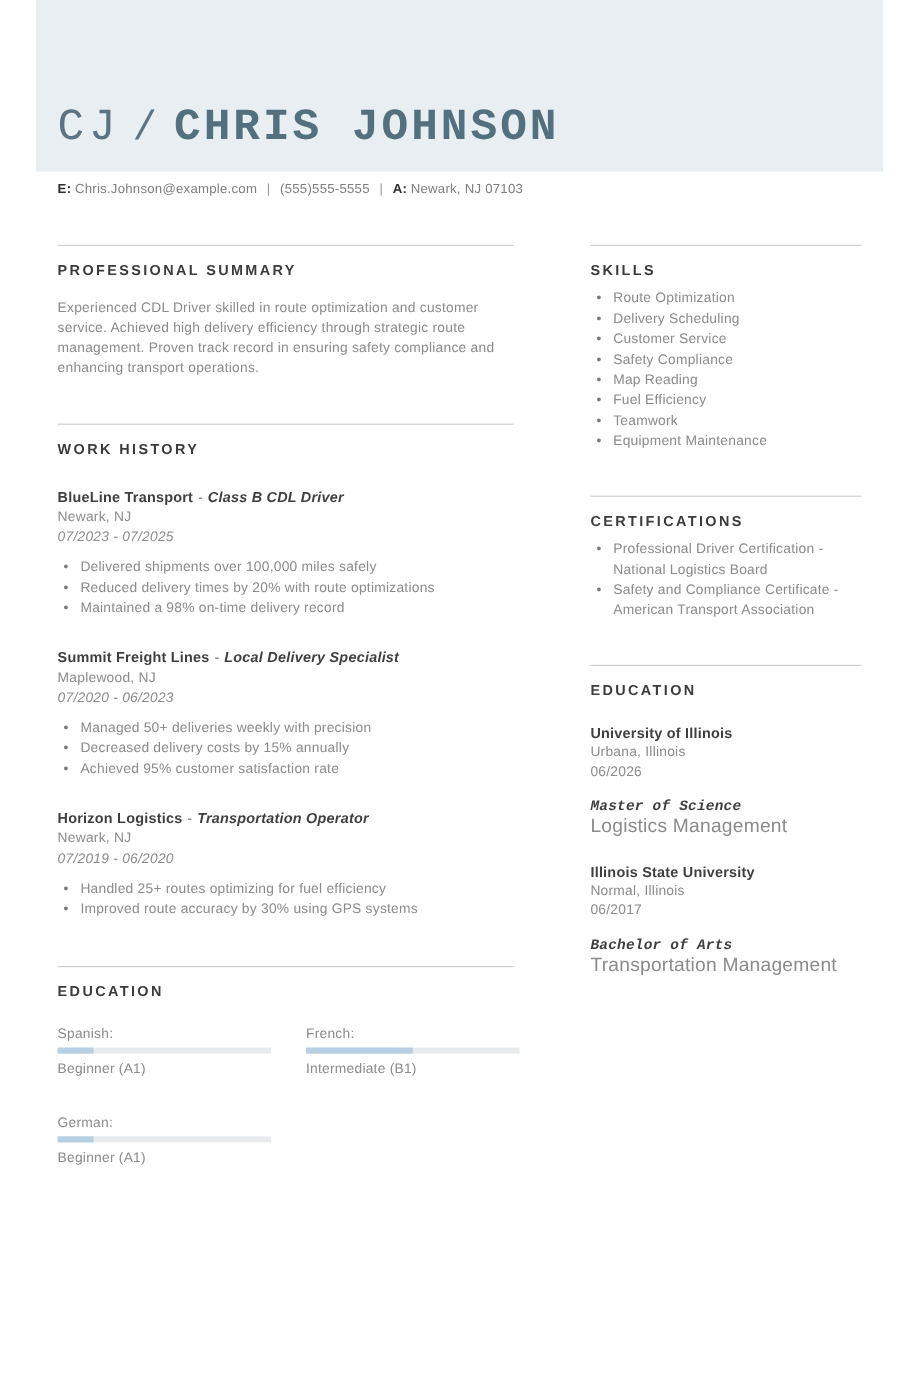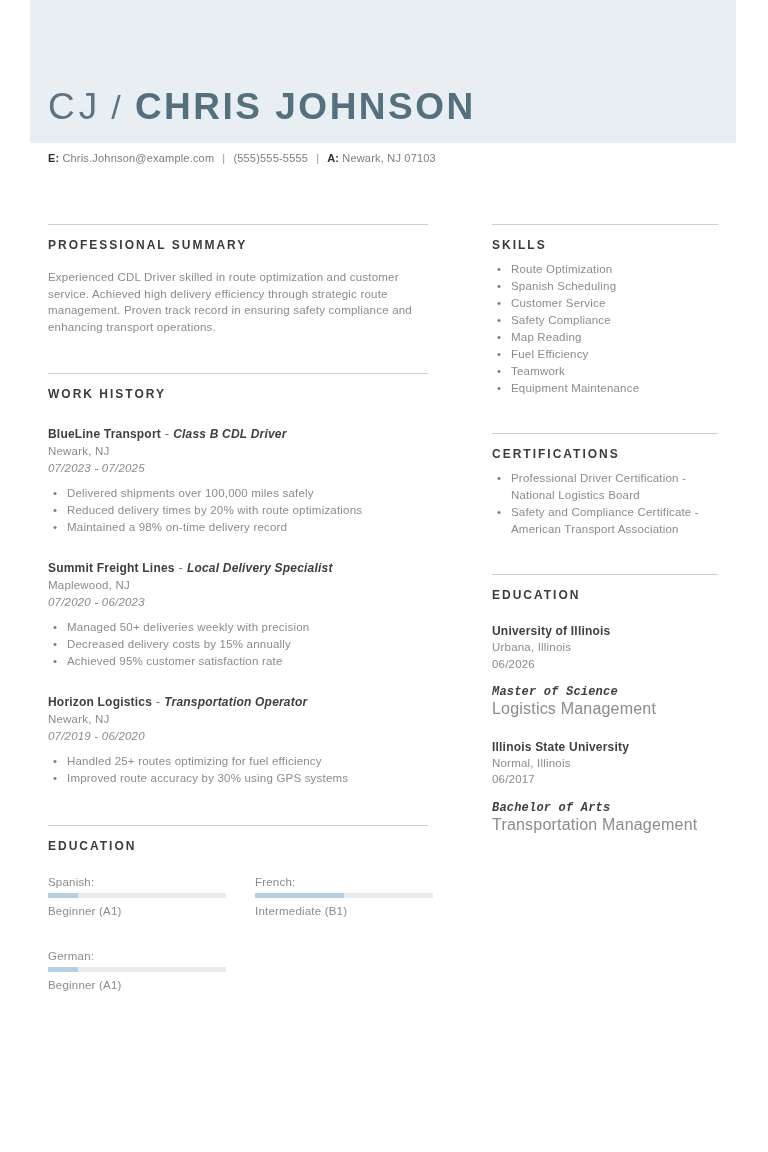--- a/index.html
+++ b/index.html
@@ -20,20 +20,21 @@
     height: 143px;
     background: #e9eef3;
     display: flex;
     align-items: flex-end;
   }
   .name-line {
     padding: 0 0 15px 18px;
     display: flex;
     align-items: baseline;
     white-space: nowrap;
+    font-family: Liberation Mono, monospace;
   }
   .initials {
     font-size: 37px;
     font-weight: 400;
     color: #5b7383;
     letter-spacing: 4px;
   }
   .slash {
     font-size: 34px;
     font-weight: 400;
@@ -54,21 +55,21 @@
     color: #7d7d7d;
     white-space: nowrap;
   }
   .contact .c-label { font-weight: 700; color: #2f2f2f; margin-right: 3px; }
   .contact .c-sep { margin: 0 8px; color: #9a9a9a; }
 
   
   .columns {
     display: flex;
     padding-left: 48px;
-    margin-top: 60px;
+    margin-top: 40px;
   }
   .col-left  { width: 380px; }
   .col-right { width: 226px; margin-left: 64px; }
 
   section { border-top: 1px solid #cfcfcf; padding-top: 13px; }
   .col-left  section { margin-bottom: 38px; }
   .col-right section { margin-bottom: 36px; }
   section:last-child { margin-bottom: 0; }
 
   h2 {
@@ -234,21 +235,21 @@
       </section>
 
     </div>
 
     <div class="col-right">
 
       <section>
         <h2>SKILLS</h2>
         <ul class="bullets skills-list">
           <li>Route Optimization</li>
-          <li>Spanish Scheduling</li>
+          <li>Delivery Scheduling</li>
           <li>Customer Service</li>
           <li>Safety Compliance</li>
           <li>Map Reading</li>
           <li>Fuel Efficiency</li>
           <li>Teamwork</li>
           <li>Equipment Maintenance</li>
         </ul>
       </section>
 
       <section>

